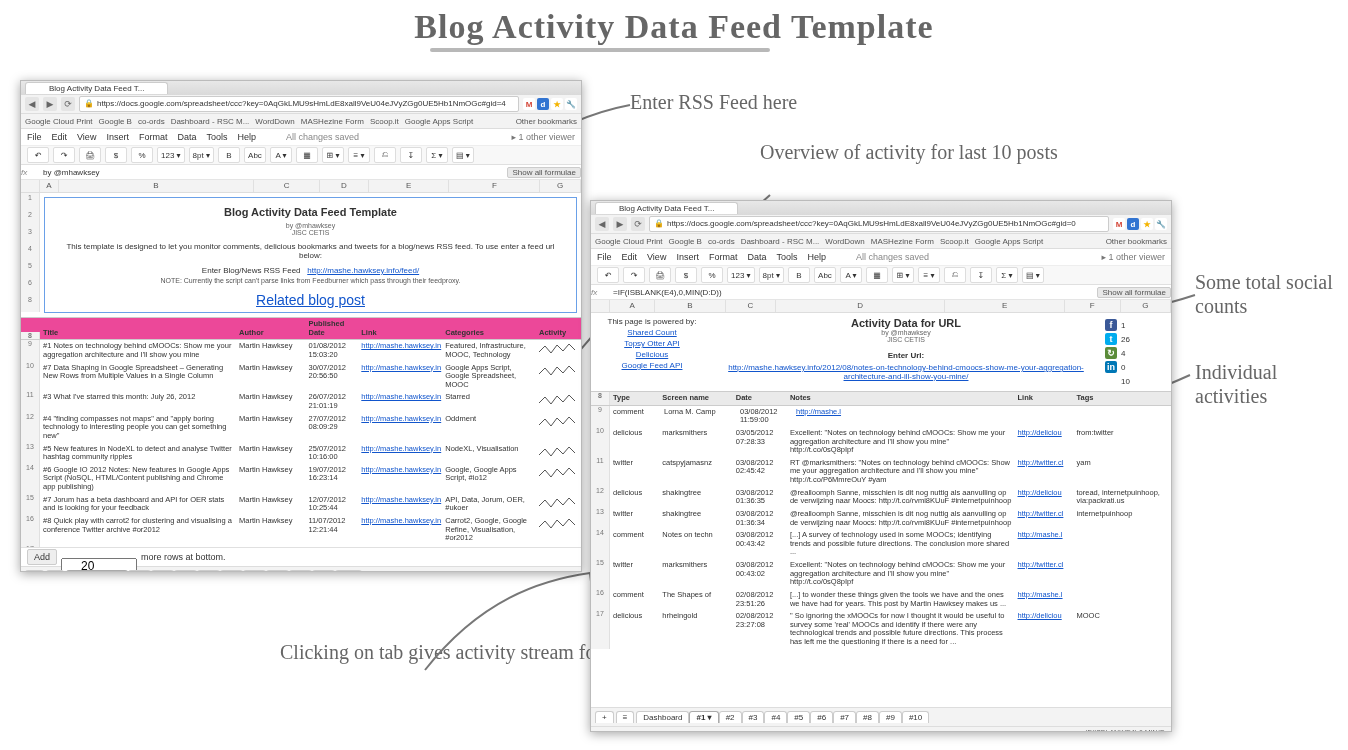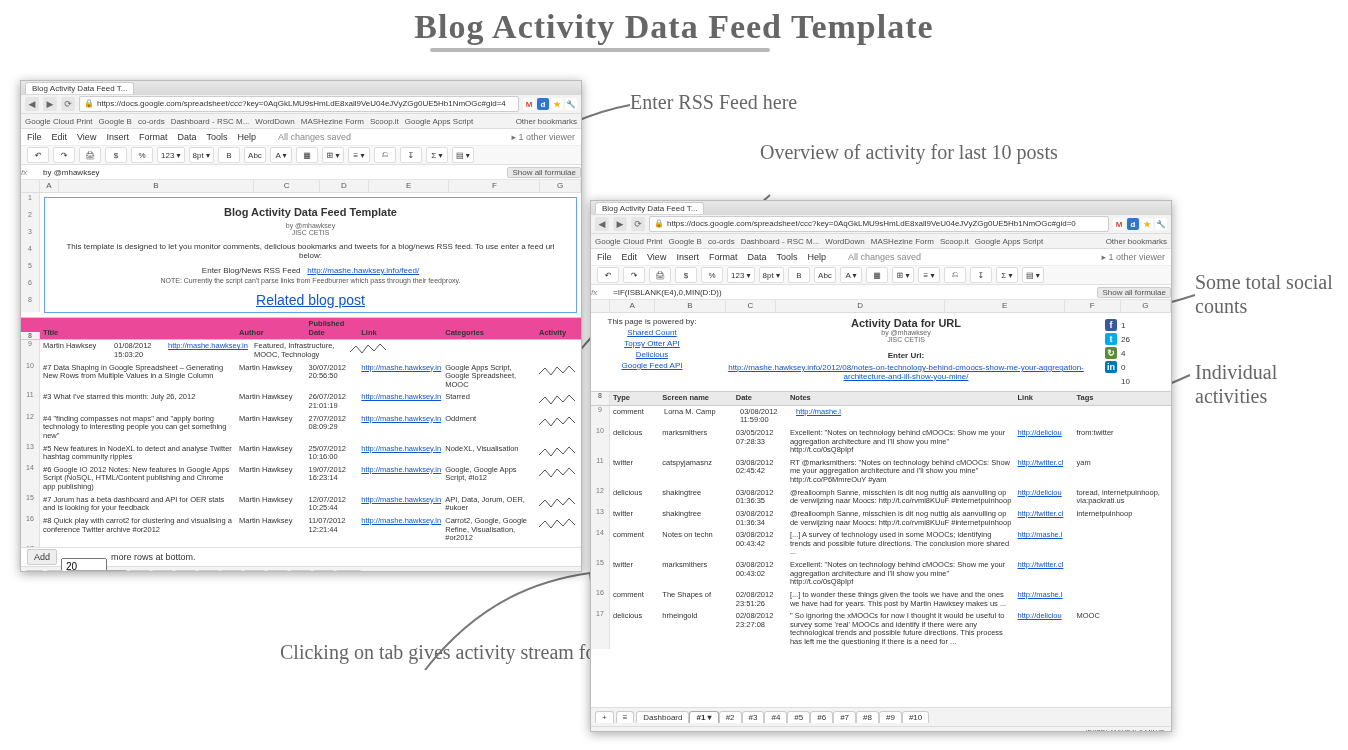--- a/index.html
+++ b/index.html
@@ -59,21 +59,21 @@
     display: flex;
     align-items: center;
     padding: 0 4px;
     font-size: 8px;
   }
   .browser-tabs .btab {
     background: #fff;
     border: 1px solid #ccc;
     border-bottom: none;
     border-radius: 3px 3px 0 0;
-    padding: 1px 6px;
+    padding: 1px 23px;
     margin-right: 2px;
     white-space: nowrap;
     overflow: hidden;
     max-width: 120px;
   }
   .addr-row {
     height: 18px;
     background: #f3f3f3;
     border-bottom: 1px solid #ddd;
     display: flex;
@@ -117,21 +117,21 @@
     border-bottom: 1px solid #ddd;
     display:flex; align-items:center;
     padding: 0 4px; gap: 6px;
     font-size: 8px; color: #555;
   }
   .bm-bar .bm { white-space: nowrap; }
 
   .menubar {
     height: 16px;
     display:flex; align-items:center;
-    padding: 0 6px; gap: 6px;
+    padding: 0 6px; gap: 14px;
     font-size: 9px;
     border-bottom: 1px solid #eee;
   }
   .menubar .saved { color: #888; margin-left: 6px; }
   .menubar .viewer { margin-left: auto; color:#777;padding-left:40px; }
 
   .toolbar {
     height: 18px;
     background: #f8f8f8;
     border-bottom: 1px solid #e0e0e0;
@@ -175,21 +175,21 @@
   .sparkline { display:block; }
 
   .footer-add {
     height: 18px;
     border-top:1px solid #e0e0e0;
     display:flex; align-items:center;
     padding: 0 6px; gap:4px;
     font-size:9px;
   }
   .footer-add input[type=text]{
-    width:36px; height:12px; font-size:10px; padding:0 3px;margin-top:18px;
+    width:36px; height:12px; font-size:12px; padding:0 18px;margin-top:18px;
   }
   .footer-add .addbtn {
     background:#eee; border:1px solid #ccc; border-radius:2px;
     padding:0 6px; height:14px; display:flex; align-items:center;
   }
 
   .tabstrip {
     height: 18px;
     background:#f3f3f3;
     border-top:1px solid #ddd;
@@ -390,20 +390,21 @@
       <div class="cell c-title">Title</div>
       <div class="cell c-author">Author</div>
       <div class="cell c-date">Published Date</div>
       <div class="cell c-link">Link</div>
       <div class="cell c-cats">Categories</div>
       <div class="cell c-act">Activity</div>
     </div>
     <div id="posts-body">
         <div class="posts-row">
           <div class="c-rownum">9</div>
+          <div class="cell c-title">#1 Notes on technology behind cMOOCs: Show me your aggregation architecture and I'll show you mine</div>
           <div class="cell c-author">Martin Hawksey</div>
           <div class="cell c-date">01/08/2012 15:03:20</div>
           <div class="cell c-link"><a class="link">http://mashe.hawksey.in</a></div>
           <div class="cell c-cats">Featured, Infrastructure, MOOC, Technology</div>
           <div class="cell c-act">
             <svg class="sparkline" width="38" height="14">
               <polyline points="0,10 6,4 12,11 18,3 24,9 30,2 36,8" stroke="#555" stroke-width="1" fill="none"></polyline>
             </svg>
           </div>
         </div>

